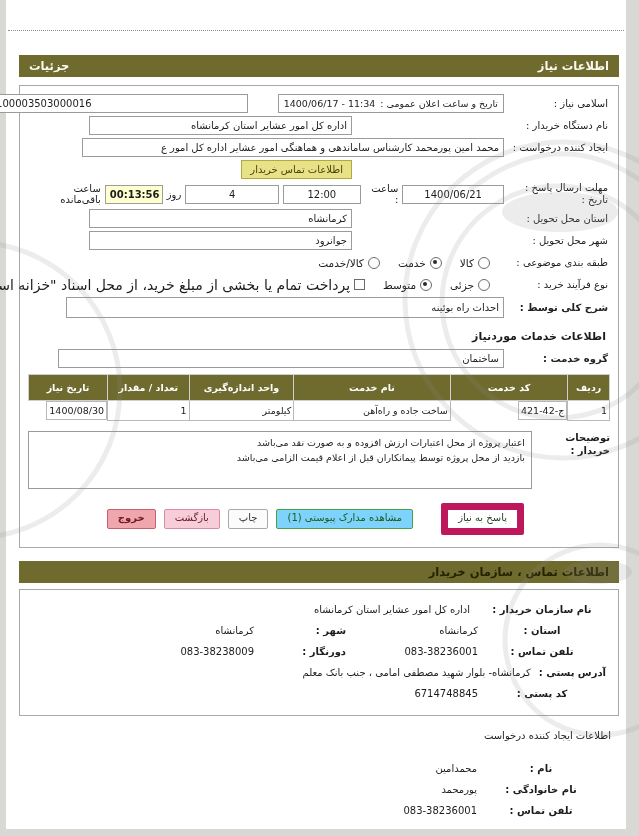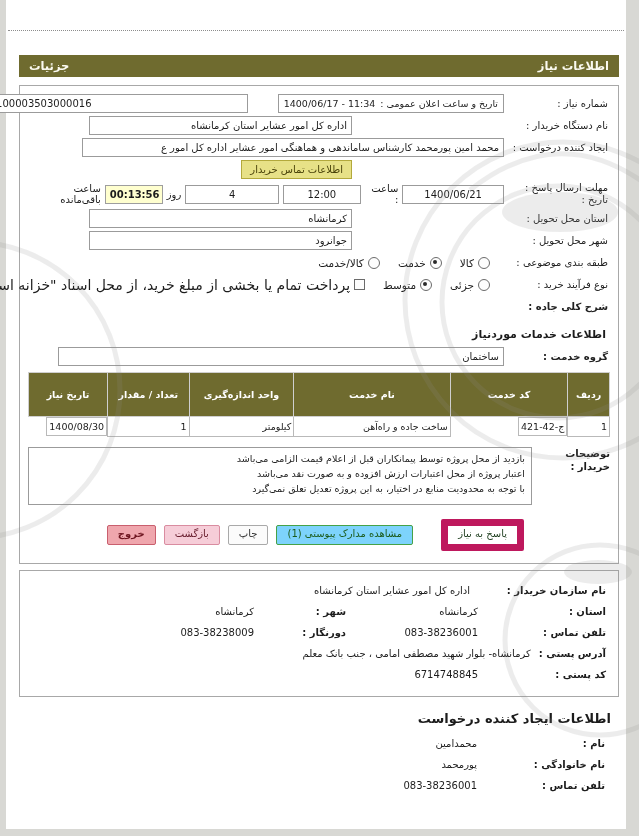--- a/index.html
+++ b/index.html
@@ -52,45 +52,45 @@
   .chk{width:9px; height:9px; border:1px solid #6b6b6b; background:#fdfdfd; flex:0 0 9px;}
   .chk-text{font-size:14px; white-space:nowrap;}
 
   .desc-box{width:428px; flex:0 0 428px; height:17px; line-height:17px;}
 
   .sec-title{font-weight:bold; font-size:11px; margin:12px 4px 6px 0;}
 
   .grp-box{width:436px; flex:0 0 436px;}
 
   table.svc{border-collapse:collapse; width:100%; margin-top:6px; font-size:9.5px;}
-  table.svc th{background:#6f6b2f; color:#fff; font-weight:bold; border:1px solid #cfcfcf; padding:16px 2px; text-align:center;}
+  table.svc th{background:#6f6b2f; color:#fff; font-weight:bold; border:1px solid #cfcfcf; padding:7px 2px; text-align:center;}
   table.svc td{border:1px solid #b9b9b9; padding:3px 2px; background:#fff;}
 
   .notes-row{display:flex; gap:6px; margin-top:10px; align-items:flex-start;}
   .notes-label{width:72px; flex:0 0 72px; font-weight:bold; font-size:10px; line-height:13px;}
   .notes-box{flex:1; border:1px solid #9b9b9b; min-height:50px; padding:3px 6px; font-size:9.5px; line-height:15px;}
 
   .btn-row{display:flex; align-items:center; gap:8px; margin:14px 2px 2px 2px; padding-right:84px;}
   .btn{height:18px; line-height:16px; padding:0 10px; font-size:10px; border-radius:2px; cursor:pointer; white-space:nowrap;}
   .btn-respond{background:#ffffff; border:7px solid #be185d; color:#1c3c1c; margin-left:20px;}
   .btn-attach{background:#7dd3fc; border:1px solid #47a147; color:#1c5c1c;}
   .btn-print{background:#fbfbfb; border:1px solid #a9a9a9; color:#333;}
   .btn-back{background:#f6cdd8; border:1px solid #d98ca0; color:#6a2030;}
   .btn-exit{background:#efa6ad; border:1px solid #c95f6e; color:#6e1520; font-weight:bold;}
 
   .cpanel{border:1px solid #a8a8a8; background:#fff; margin-top:6px; padding:6px 6px 8px 6px;}
   .crow{display:flex; align-items:center; margin:6px 6px; min-height:15px; font-size:10px;}
   .clabel{font-weight:bold;}
-  .cl-fixed{width:128px; flex:0 0 128px;}
+  .cl-fixed{width:128px; flex:0 0 128px;text-align:center;}
   .cv-fixed{width:132px; flex:0 0 132px;}
   .cl-mid{width:92px; flex:0 0 92px;}
   .cgap{margin-right:8px;}
 
   .creator{margin-top:14px; padding:0 8px;}
-  .creator-title{font-weight:bold; font-size:13px; margin-bottom:10px;}
+  .creator-title{font-weight:normal; font-size:10px; margin-bottom:20px;}
 
   .watermark{position:absolute; top:0; left:0; z-index:4; pointer-events:none; opacity:0.16;}
 </style>
 </head>
 <body>
 
 <div class="canvas">
   <div class="edge left"></div>
   <div class="edge right"></div>
   <div class="dotted"></div>
@@ -112,21 +112,21 @@
   <div class="content">
 
     <div class="bar bar1">
       <span>اطلاعات نیاز</span>
       <span>جزئیات</span>
     </div>
 
     <div class="panel">
 
       <div class="frow">
-        <span class="flabel">شماره نیاز :</span>
+        <span class="flabel">اسلامی نیاز :</span>
         <span class="announce">
           <span>تاریخ و ساعت اعلان عمومی :</span>
           <span class="ltr">1400/06/17 - 11:34</span>
         </span>
         <span class="fbox std numfield" style="margin-right:26px;">1100003503000016</span>
       </div>
 
       <div class="frow">
         <span class="flabel">نام دستگاه خریدار :</span>
         <span class="fbox std">اداره کل امور عشایر استان کرمانشاه</span>
@@ -192,21 +192,22 @@
           <span class="radio checked"></span>
           <span>متوسط</span>
         </span>
         <span class="opt">
           <span class="chk"></span>
           <span class="chk-text">پرداخت تمام یا بخشی از مبلغ خرید، از محل اسناد "خزانه اسلامی" خواهد بود</span>
         </span>
       </div>
 
       <div class="frow">
-        <span class="flabel b">شرح کلی جاده :</span>
+        <span class="flabel b">شرح کلی توسط :</span>
+        <span class="fbox desc-box">احداث راه بوئینه</span>
       </div>
 
       <div class="sec-title">اطلاعات خدمات موردنیاز</div>
 
       <div class="frow">
         <span class="flabel b">گروه خدمت :</span>
         <span class="fbox grp-box">ساختمان</span>
       </div>
 
       <table class="svc">
@@ -228,35 +229,38 @@
             <td>کیلومتر</td>
             <td>1</td>
             <td class="ltr">1400/08/30</td>
           </tr>
         </tbody>
       </table>
 
       <div class="notes-row">
         <span class="notes-label">توضیحات خریدار :</span>
         <div class="notes-box">
+          <div>اعتبار پروژه از محل اعتبارات ارزش افزوده و به صورت نقد می‌باشد</div>
           <div>بازدید از محل پروژه توسط پیمانکاران قبل از اعلام قیمت الزامی می‌باشد</div>
-          <div>اعتبار پروژه از محل اعتبارات ارزش افزوده و به صورت نقد می‌باشد</div>
-          <div>با توجه به محدودیت منابع در اختیار، به این پروژه تعدیل تعلق نمی‌گیرد</div>
         </div>
       </div>
 
       <div class="btn-row">
         <span class="btn btn-respond">پاسخ به نیاز</span>
         <span class="btn btn-attach">مشاهده مدارک پیوستی (1)</span>
         <span class="btn btn-print">چاپ</span>
         <span class="btn btn-back">بازگشت</span>
         <span class="btn btn-exit">خروج</span>
       </div>
     </div>
 
+    <div class="bar bar2">
+      <span>اطلاعات تماس ، سازمان خریدار</span>
+      <span></span>
+    </div>
 
     <div class="cpanel">
       <div class="crow">
         <span class="clabel cl-fixed">نام سازمان خریدار :</span>
         <span class="cgap">اداره کل امور عشایر استان کرمانشاه</span>
       </div>
       <div class="crow">
         <span class="clabel cl-fixed">استان :</span>
         <span class="cv-fixed">کرمانشاه</span>
         <span class="clabel cl-mid">شهر :</span>

